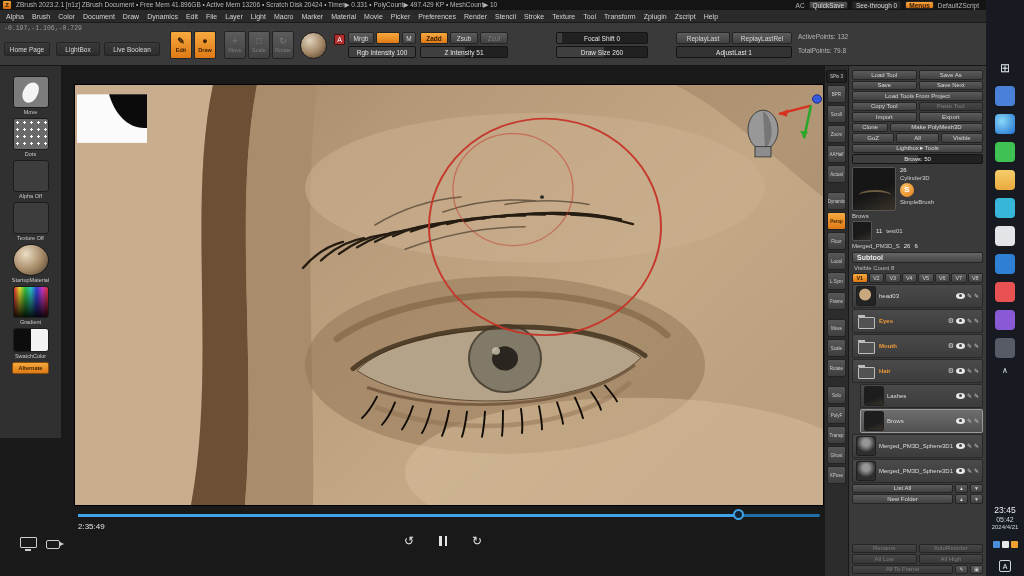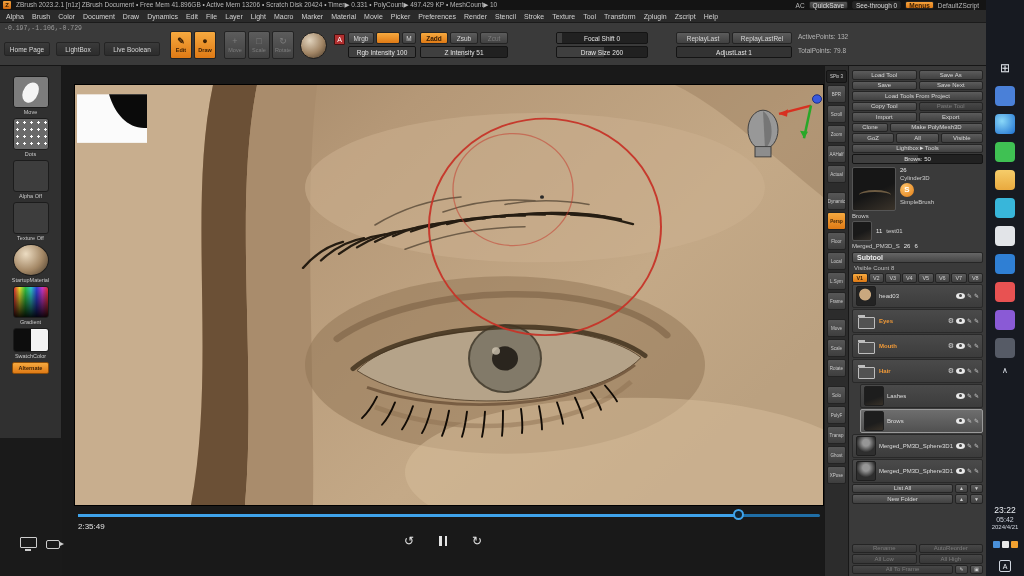--- a/index.html
+++ b/index.html
@@ -690,21 +690,21 @@
         <div class="tb-app" style="background:#2f7fd4"></div>
       
         <div class="tb-app" style="background:#e85252"></div>
       
         <div class="tb-app" style="background:#8a5ad6"></div>
       
         <div class="tb-app" style="background:#565b66"></div>
       </div>
     <div class="tb-caret">∧</div>
     <div class="clock">
-      <div class="clk-t1">23:22</div>
+      <div class="clk-t1">23:45</div>
       <div class="clk-t2">05:42</div>
       <div class="clk-d">2024/4/21</div>
     </div>
     <div class="tray">
         <i style="background:#4a90d9"></i>
         <i style="background:#e8e8e8"></i>
         <i style="background:#f0a030"></i>
       </div>
     <div class="ime">A</div>
   </div>

